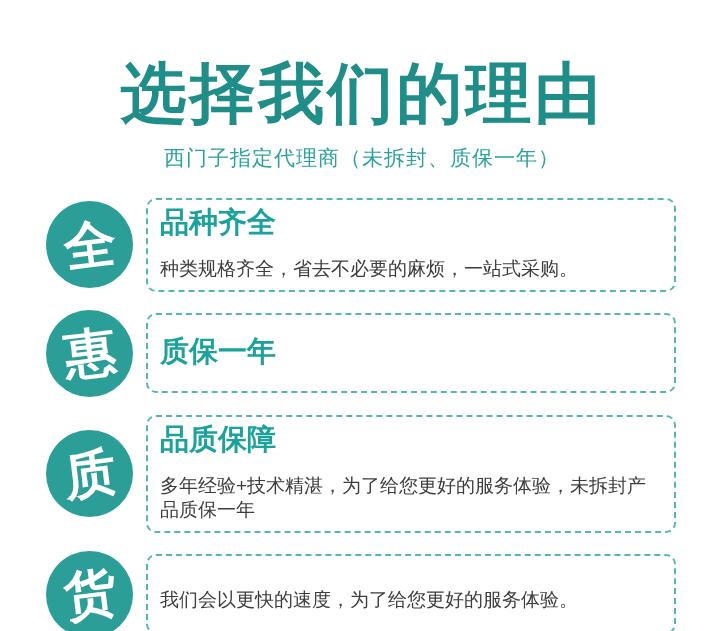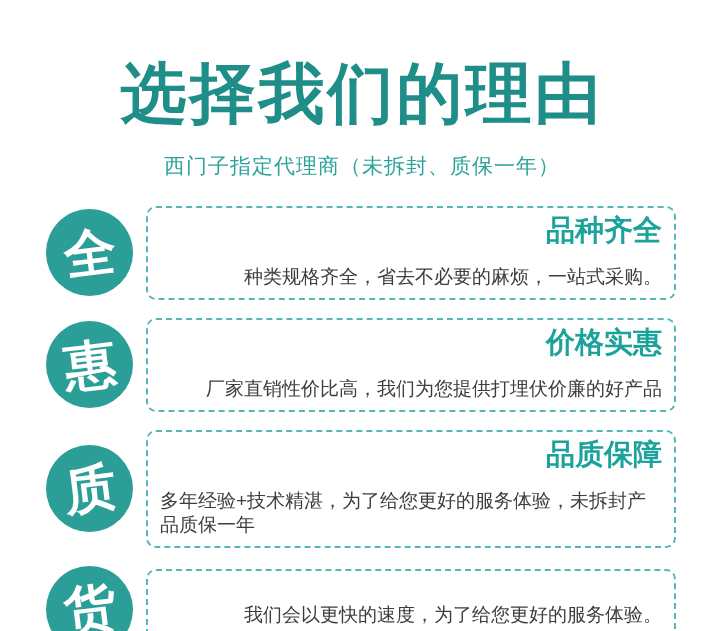--- a/index.html
+++ b/index.html
@@ -20,21 +20,21 @@
   .title{
     margin:0;
     font-family:"DejaVu Serif","Liberation Serif",serif;
     font-weight:bold;
     font-size:66px;
     line-height:1.15;
     letter-spacing:3px;
     color:var(--title-teal,#1f8d88);
   }
   .subtitle{
-    margin-top:20px;
+    margin-top:12px;
     font-size:21px;
     letter-spacing:1px;
     color:var(--subtitle-teal,#2aa29b);
   }
   .features{margin:26px 48px 0 46px;}
   .feature-row{
     display:flex;
     align-items:center;
     margin-bottom:18px;
   }
@@ -55,21 +55,20 @@
   .card{
     flex:1;
     margin-left:13px;
     border:2px dashed var(--border-teal,#55b7b4);
     border-radius:10px;
     padding:4px 12px 9px 12px;
     min-height:80px;
     display:flex;
     flex-direction:column;
     justify-content:center;
-    align-items:flex-end;
   }
   .card-heading{
     margin:0;
     font-size:29px;
     font-weight:bold;
     line-height:1.25;
     color:var(--heading-teal,#1ba29b);
   }
   .card-body{
     margin:17px 0 0 0;
@@ -98,22 +97,21 @@
         <h2 class="card-heading">品种齐全</h2>
         <p class="card-body">种类规格齐全，省去不必要的麻烦，一站式采购。</p>
       </div>
     </section>
 
     <section class="feature-row">
       <div class="badge">
         <span class="badge-char">惠</span>
       </div>
       <div class="card">
-        <h2 class="card-heading">价格实惠</h2>
-        <p class="card-body">厂家直销性价比高，我们为您提供打埋伏价廉的好产品</p>
+        <h2 class="card-heading">质保一年</h2>
       </div>
     </section>
 
     <section class="feature-row">
       <div class="badge">
         <span class="badge-char">质</span>
       </div>
       <div class="card">
         <h2 class="card-heading">品质保障</h2>
         <p class="card-body">多年经验+技术精湛，为了给您更好的服务体验，未拆封产品质保一年</p>

